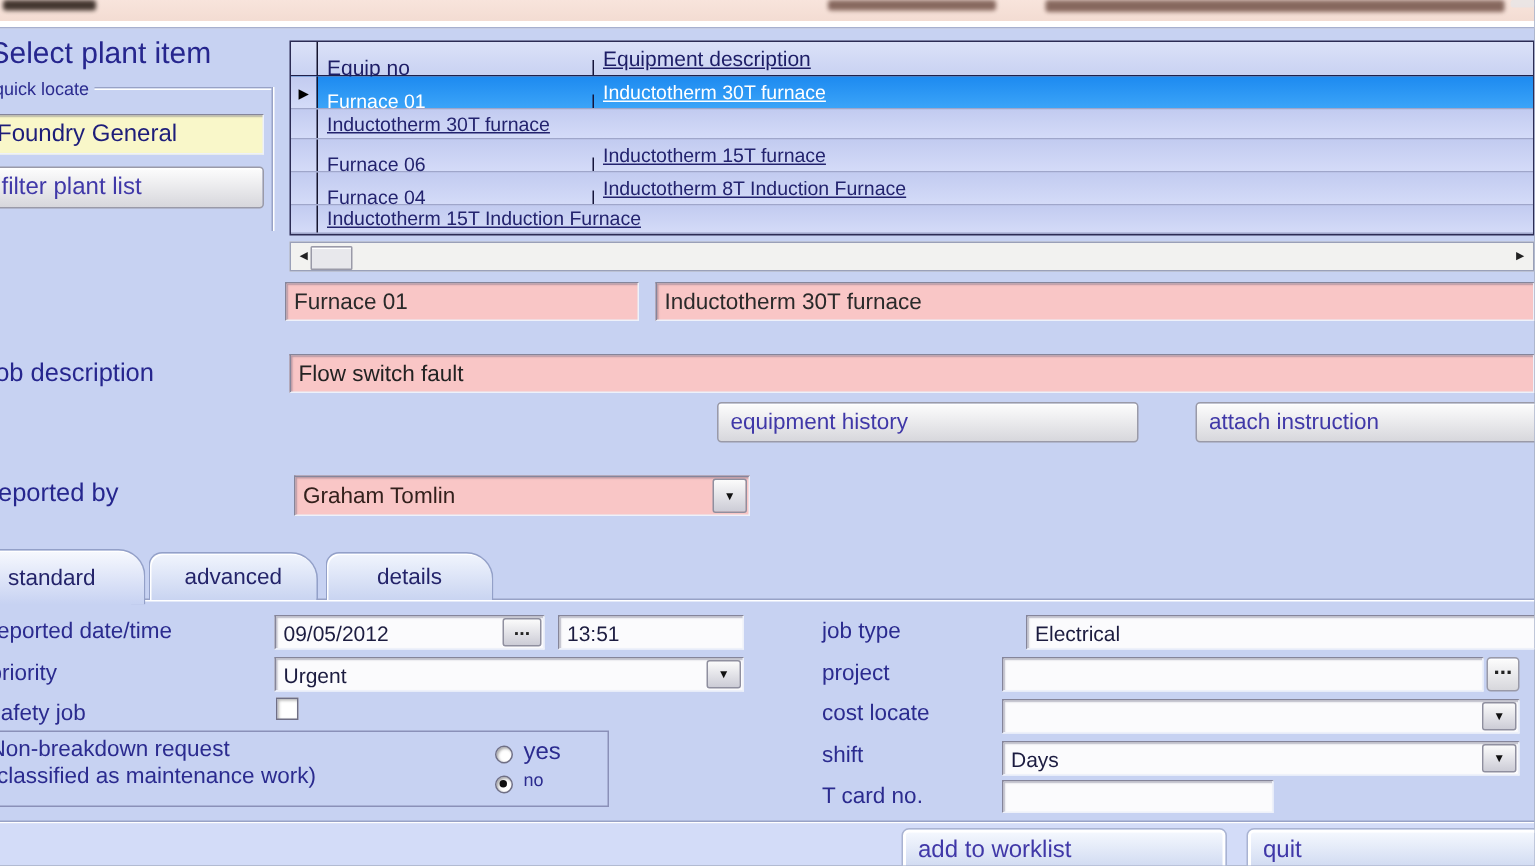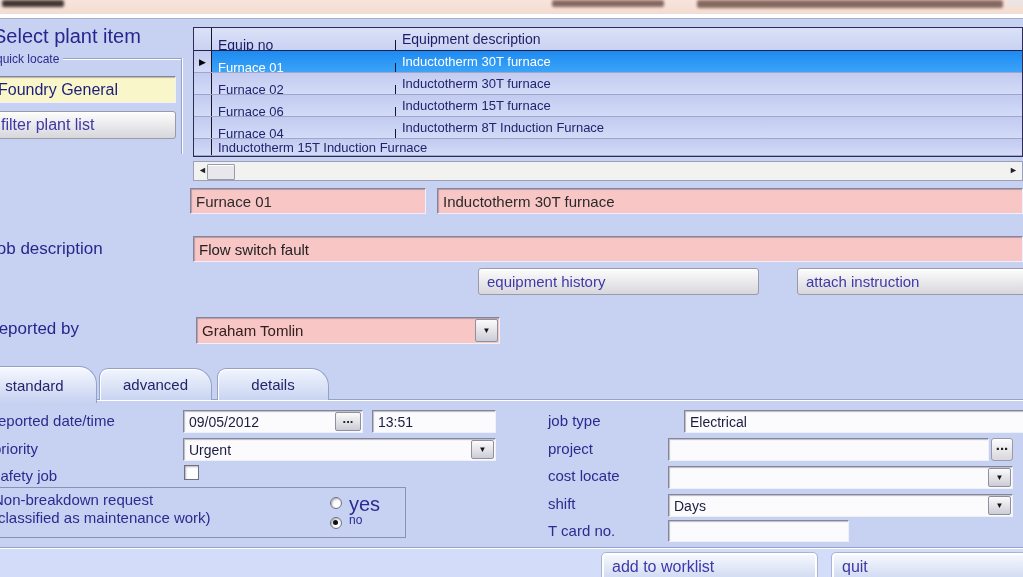--- a/index.html
+++ b/index.html
@@ -34,21 +34,21 @@
   .tbl{position:absolute;left:193px;top:27px;width:830px;height:130px;border:1px solid #2c2c54;
        background:#c6cff2;display:flex;flex-direction:column;box-sizing:border-box;font-size:13px;}
   .trow{display:flex;height:21px;border-bottom:1px solid #9fa6ca;color:#23236e;align-items:stretch;
         background:linear-gradient(#c2cbf0,#d4dbf8);}
   .trow.thead{height:22px;background:linear-gradient(#dbe1f8,#c9d2f2);border-bottom:1px solid #20204a;font-size:14px;color:#1d1d66;}
   .trow.selected{background:linear-gradient(#1d8af0,#3ba4f8);color:#ffffff;}
   .c-sel{width:17px;border-right:1px solid #15152e;display:flex;align-items:center;justify-content:center;
          font-size:9px;color:#000;flex:none;}
   .trow.selected .c-sel{color:#000;background:linear-gradient(#c2cbf0,#d4dbf8);}
   .c-eq{width:184px;border-right:1px solid #15153a;display:flex;align-items:center;padding-left:6px;flex:none;box-sizing:border-box;margin-top:12px;}
-  .c-desc{flex:1;display:flex;align-items:center;padding-left:6px;}
+  .c-desc{flex:1;display:flex;align-items:center;padding-left:6px;text-decoration:underline;}
   
   .hscroll{position:absolute;left:193px;top:161px;width:830px;height:20px;background:#f2f2f0;
            border:1px solid #9aa0b8;box-sizing:border-box;}
   .sc-arrow{position:absolute;top:3px;font-size:9px;color:#222;}
   .sc-thumb{position:absolute;left:13px;top:2px;width:26px;height:14px;background:#e8e8ec;
             border:1px solid #9a9aa8;border-radius:1px;box-shadow:inset 0 1px 0 #fff;}
   
   .tab{position:absolute;background:linear-gradient(#f1f5fd,#c9d4f1);border:1px solid #93a0c8;border-bottom:none;
        border-radius:9px 18px 0 0;display:flex;align-items:center;justify-content:center;
        font-size:15px;color:#24246a;box-shadow:inset 1px 1px 0 #fff;box-sizing:border-box;z-index:2;}
@@ -92,21 +92,20 @@
     </div>
     <div class="trow selected">
       <div class="c-sel">
           <span>▶</span>
         </div>
       <div class="c-eq">Furnace 01</div>
       <div class="c-desc">Inductotherm 30T furnace</div>
     </div>
     <div class="trow">
       <div class="c-sel"></div>
-      <div class="c-eq">Furnace 02</div>
       <div class="c-desc">Inductotherm 30T furnace</div>
     </div>
     <div class="trow">
       <div class="c-sel"></div>
       <div class="c-eq">Furnace 06</div>
       <div class="c-desc">Inductotherm 15T furnace</div>
     </div>
     <div class="trow">
       <div class="c-sel"></div>
       <div class="c-eq">Furnace 04</div>
@@ -157,21 +156,21 @@
     <span class="combo-btn">▼</span>
   </div>
 
   <div class="lbl" style="left:-7px;top:467px;">safety job</div>
   <div class="checkbox" style="left:184px;top:465px;"></div>
 
   <div style="position:absolute;left:-12px;top:487px;width:418px;height:51px;border:1px solid #8a90b8;box-sizing:border-box;"></div>
   <div class="lbl" style="left:-7px;top:491px;">Non-breakdown request</div>
   <div class="lbl" style="left:-7px;top:509px;">(classified as maintenance work)</div>
   <div class="radio" style="left:330px;top:497px;"></div>
-  <div class="lbl" style="left:349px;top:493px;font-size:20px;">yes</div>
+  <div class="lbl" style="left:349px;top:493px;font-size:16px;">yes</div>
   <div class="radio checked" style="left:330px;top:517px;"></div>
   <div class="lbl" style="left:349px;top:513px;font-size:12px;">no</div>
 
   <div class="lbl" style="left:548px;top:412px;">job type</div>
   <div class="field sunken" style="left:684px;top:410px;width:369px;height:23px;">
     <span>Electrical</span>
     <span class="combo-btn">▼</span>
   </div>
 
   <div class="lbl" style="left:548px;top:440px;">project</div>

